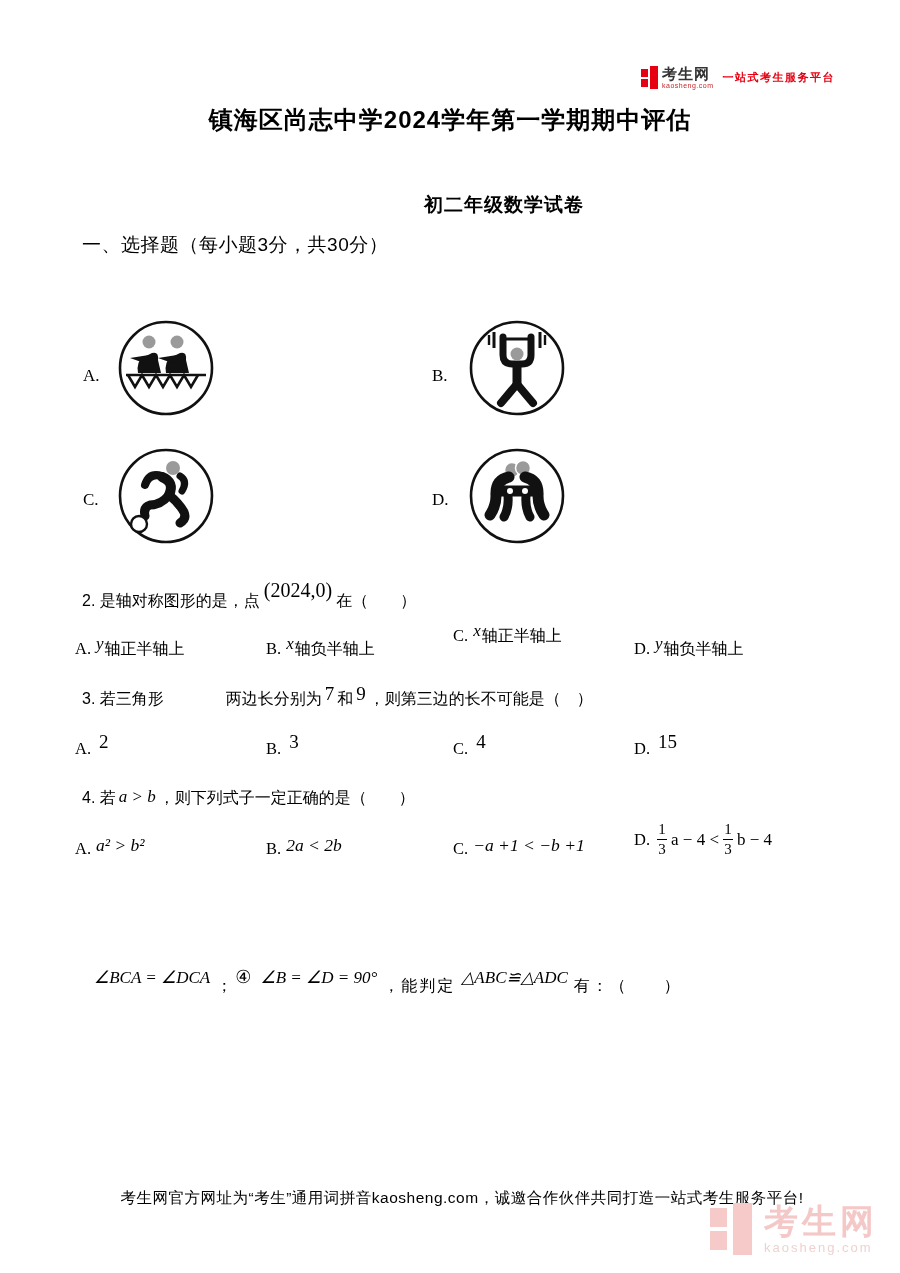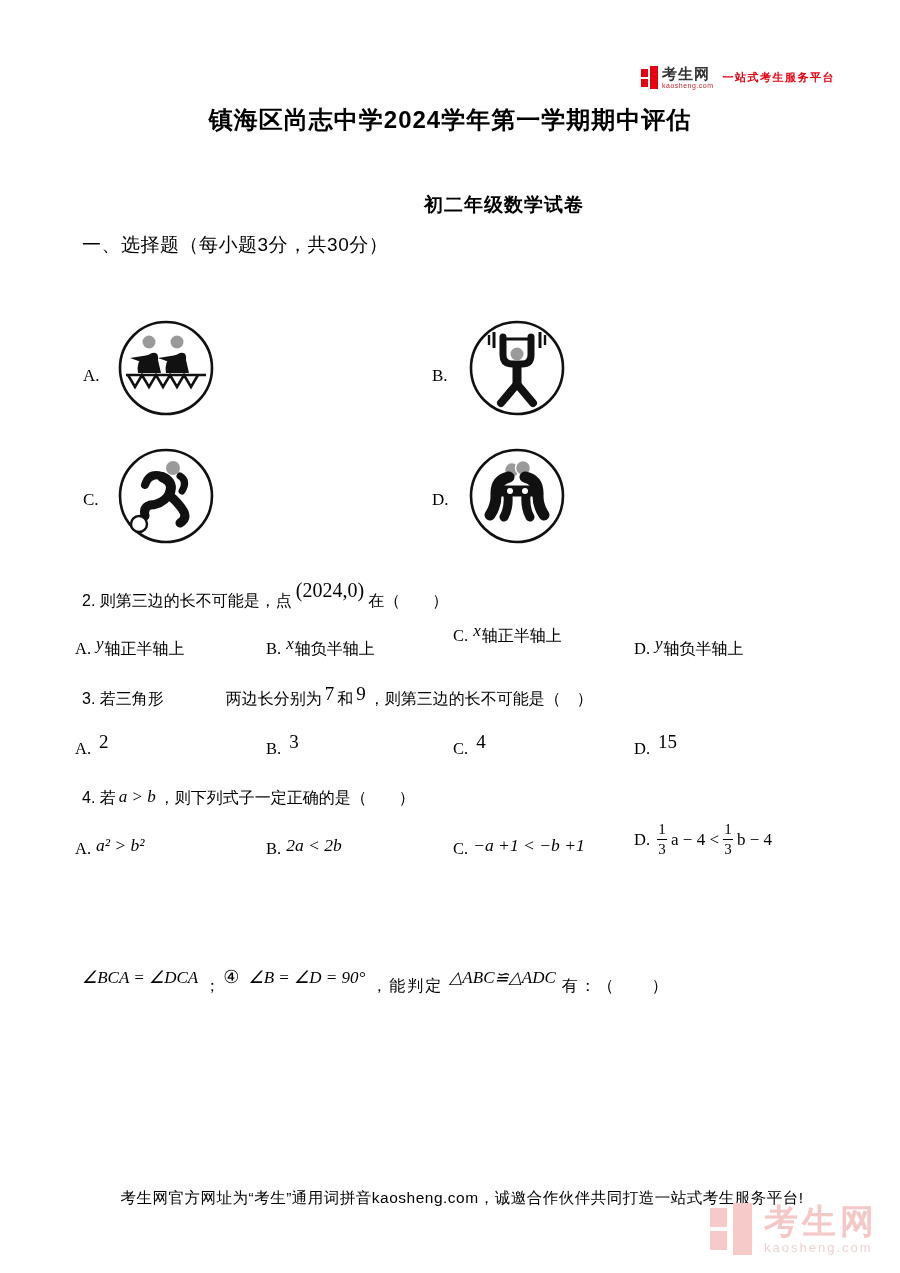--- a/index.html
+++ b/index.html
@@ -138,21 +138,21 @@
     <path d="M58 31 Q72 34 71 50 Q71 60 77 69" stroke="#111" stroke-width="11" fill="none" stroke-linecap="round"></path>
     <path d="M34 45 H66" stroke="#111" stroke-width="11" fill="none" stroke-linecap="round"></path>
     <path d="M41 50 Q42 62 37 71" stroke="#111" stroke-width="9" fill="none" stroke-linecap="round"></path>
     <path d="M59 50 Q58 62 63 71" stroke="#111" stroke-width="9" fill="none" stroke-linecap="round"></path>
     <circle cx="43" cy="45" r="3" fill="#fff"></circle>
     <circle cx="58" cy="45" r="3" fill="#fff"></circle>
   </svg>
 
   <p class="stem" style="left:82px;top:585px">
     <span>2.</span>
-    <span>则第三边的长不可能是，点</span><span class="mpoint">(2024,0)</span><span>在（　　）</span>
+    <span>是轴对称图形的是，点</span><span class="mpoint">(2024,0)</span><span>在（　　）</span>
   </p>
   <div class="opt" style="left:75px;top:639px">
     <span class="olabel">A.</span><span class="ovar">y</span><span>轴正半轴上</span>
   </div>
   <div class="opt" style="left:266px;top:639px">
     <span class="olabel">B.</span><span class="ovar">x</span><span>轴负半轴上</span>
   </div>
   <div class="opt" style="left:453px;top:626px">
     <span class="olabel">C.</span><span class="ovar">x</span><span>轴正半轴上</span>
   </div>
@@ -200,21 +200,21 @@
     <span class="fracmid">a − 4 &lt;</span>
     <span class="frac">
         <span>1</span>
         <span class="bar"></span>
         <span>3</span>
       </span>
     <span class="fracmid">b − 4</span>
   </div>
 
   <p class="stem" style="left:82px;top:972px;width:760px">
-    <span class="m5" style="margin-left:0">∠BCA = ∠DCA</span><span>；</span><span class="circ">④</span><span class="m5">∠B = ∠D = 90°</span><span class="sp2">，能判定</span><span class="m5">△ABC≌△ADC</span><span class="sp2">有：（　　）</span>
+    <span class="m5" style="margin-left:12px">∠BCA = ∠DCA</span><span>；</span><span class="circ">④</span><span class="m5">∠B = ∠D = 90°</span><span class="sp2">，能判定</span><span class="m5">△ABC≌△ADC</span><span class="sp2">有：（　　）</span>
   </p>
 
   <p class="footer">考生网官方网址为“考生”通用词拼音kaosheng.com，诚邀合作伙伴共同打造一站式考生服务平台!</p>
 
   <div class="wm">
     <div class="wmark">
       <i class="b1"></i>
       <i class="b2"></i>
       <i class="b3"></i>
     </div>

